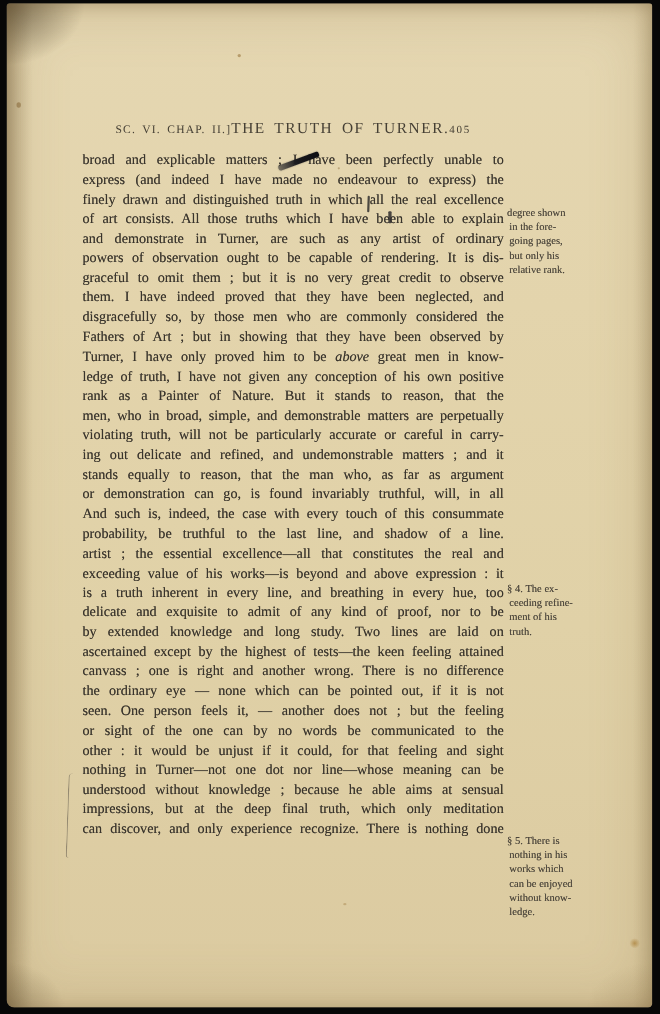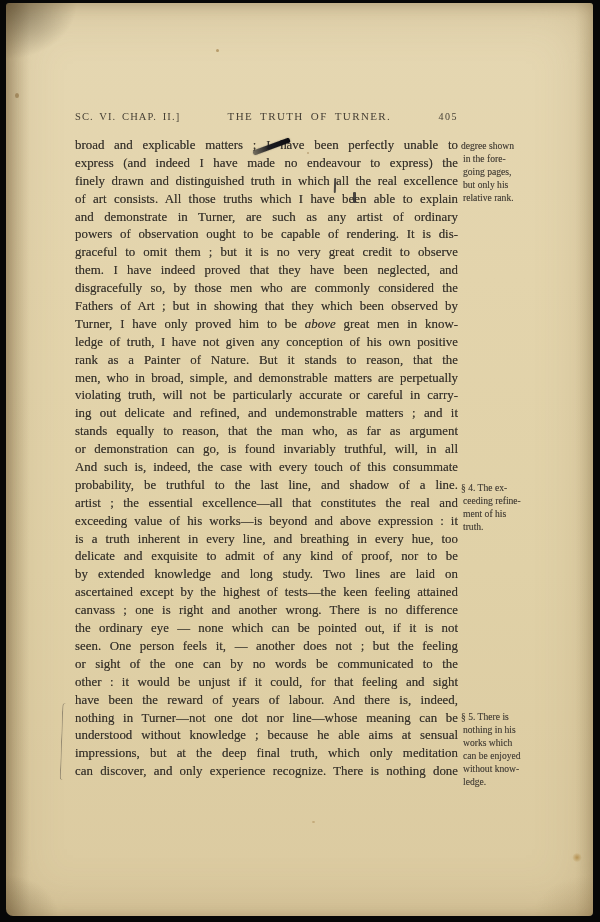--- a/index.html
+++ b/index.html
@@ -19,40 +19,41 @@
       radial-gradient(80px 55px at 100% 100%, rgba(120,95,55,0.22), rgba(120,95,55,0) 75%),
       linear-gradient(90deg, rgba(95,75,42,0.30), rgba(95,75,42,0) 4%),
       linear-gradient(270deg, rgba(110,90,50,0.18), rgba(110,90,50,0) 3%),
       linear-gradient(180deg, #e5d7b2 0%, #e3d4ac 30%, #e0d1a7 62%, #dbcaa0 100%);
     box-shadow:
       inset 0 0 55px rgba(145,118,72,0.33),
       inset 2px 2px 14px rgba(105,84,48,0.35);
   }
   .header {
     position: absolute; left: 69px; top: 107px; width: 383px;
-    display: flex; justify-content: space-between; align-items: baseline;
+    display: flex; justify-content: center; align-items: baseline;
     color: #453f34;
   }
   .h-left   { font-size: 10.5px; letter-spacing: 1.1px; word-spacing: 2px; }
-  .h-center { font-size: 11px; letter-spacing: 1.4px; word-spacing: 3px; }
+  .h-center { font-size: 14px; letter-spacing: 1.4px; word-spacing: 3px; }
   .h-right  { font-size: 10px; letter-spacing: 1.5px; }
   .body-text {
     position: absolute; left: 69px; top: 134px; width: 383px;
     font-size: 12.9px; line-height: 17.9px; color: #39342c;
     text-shadow: 0 0 0.4px rgba(57,52,44,0.65);
   }
   .line {
     height: 17.9px; overflow: hidden;
     text-align: justify; text-align-last: justify; -moz-text-align-last: justify;
   }
   .line em { font-style: italic; margin-top: 24px; }
   .margin-note {
     position: absolute; left: 455px; width: 88px;
     font-size: 9.6px; line-height: 13.1px; color: #4a443a;
     text-shadow: 0 0 0.3px rgba(74,68,58,0.6);
+    margin-top: 48px;
   }
   .note-1 { top: 136px; }
   .note-2 { top: 478px; }
   .note-3 { top: 707px; }
   .nline { white-space: nowrap; }
   .nline + .nline { padding-left: 2px; }
   
   .mark { position: absolute; }
   .mark-stroke {
     left: 246px; top: 141px; width: 39px; height: 5px;
@@ -99,21 +100,21 @@
     <div class="body-text">
         <div class="line">broad and explicable matters ; I have been perfectly unable to</div>
         <div class="line">express (and indeed I have made no endeavour to express) the</div>
         <div class="line">finely drawn and distinguished truth in which all the real excellence</div>
         <div class="line">of art consists. All those truths which I have been able to explain</div>
         <div class="line">and demonstrate in Turner, are such as any artist of ordinary</div>
         <div class="line">powers of observation ought to be capable of rendering. It is dis-</div>
         <div class="line">graceful to omit them ; but it is no very great credit to observe</div>
         <div class="line">them. I have indeed proved that they have been neglected, and</div>
         <div class="line">disgracefully so, by those men who are commonly considered the</div>
-        <div class="line">Fathers of Art ; but in showing that they which been observed by</div>
+        <div class="line">Fathers of Art ; but in showing that they have been observed by</div>
         <div class="line"><span>Turner, I have only proved him to be </span><em>above</em><span> great men in know-</span></div>
         <div class="line">ledge of truth, I have not given any conception of his own positive</div>
         <div class="line">rank as a Painter of Nature. But it stands to reason, that the</div>
         <div class="line">men, who in broad, simple, and demonstrable matters are perpetually</div>
         <div class="line">violating truth, will not be particularly accurate or careful in carry-</div>
         <div class="line">ing out delicate and refined, and undemonstrable matters ; and it</div>
         <div class="line">stands equally to reason, that the man who, as far as argument</div>
         <div class="line">or demonstration can go, is found invariably truthful, will, in all</div>
         <div class="line">And such is, indeed, the case with every touch of this consummate</div>
         <div class="line">probability, be truthful to the last line, and shadow of a line.</div>
@@ -121,21 +122,20 @@
         <div class="line">exceeding value of his works—is beyond and above expression : it</div>
         <div class="line">is a truth inherent in every line, and breathing in every hue, too</div>
         <div class="line">delicate and exquisite to admit of any kind of proof, nor to be</div>
         <div class="line">by extended knowledge and long study. Two lines are laid on</div>
         <div class="line">ascertained except by the highest of tests—the keen feeling attained</div>
         <div class="line">canvass ; one is right and another wrong. There is no difference</div>
         <div class="line">the ordinary eye — none which can be pointed out, if it is not</div>
         <div class="line">seen. One person feels it, — another does not ; but the feeling</div>
         <div class="line">or sight of the one can by no words be communicated to the</div>
         <div class="line">other : it would be unjust if it could, for that feeling and sight</div>
-        <div class="line">have been the reward of years of labour. And there is, indeed,</div>
         <div class="line">nothing in Turner—not one dot nor line—whose meaning can be</div>
         <div class="line">understood without knowledge ; because he able aims at sensual</div>
         <div class="line">impressions, but at the deep final truth, which only meditation</div>
         <div class="line">can discover, and only experience recognize. There is nothing done</div>
       </div>
 
     <div class="margin-note note-1">
         <div class="nline">degree shown</div>
         <div class="nline">in the fore-</div>
         <div class="nline">going pages,</div>

